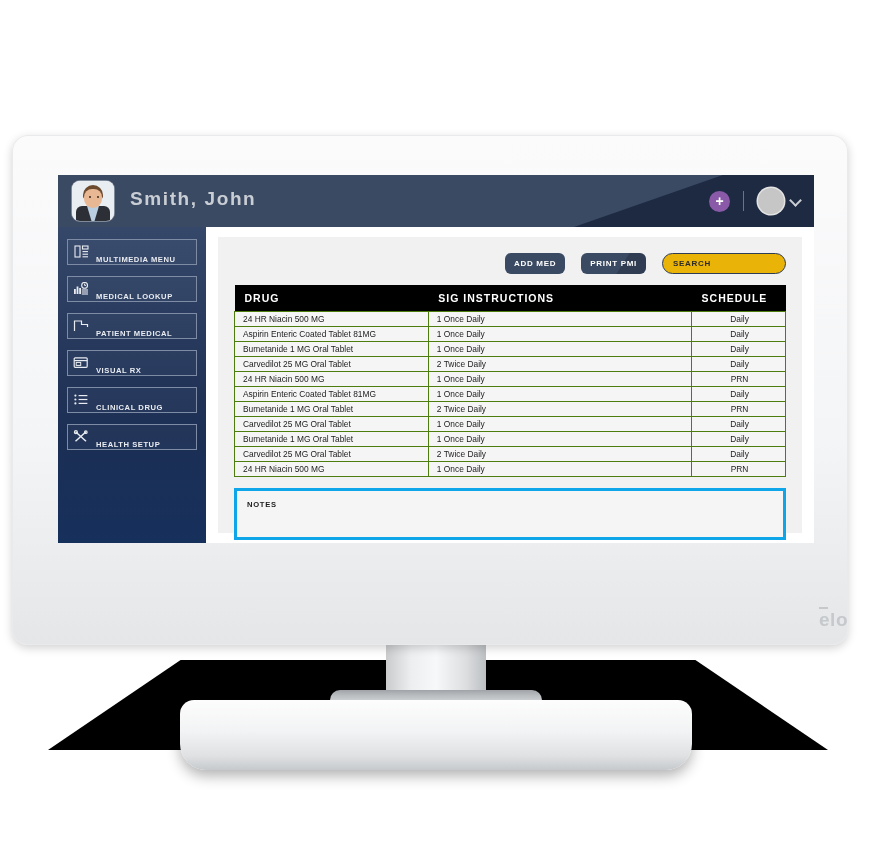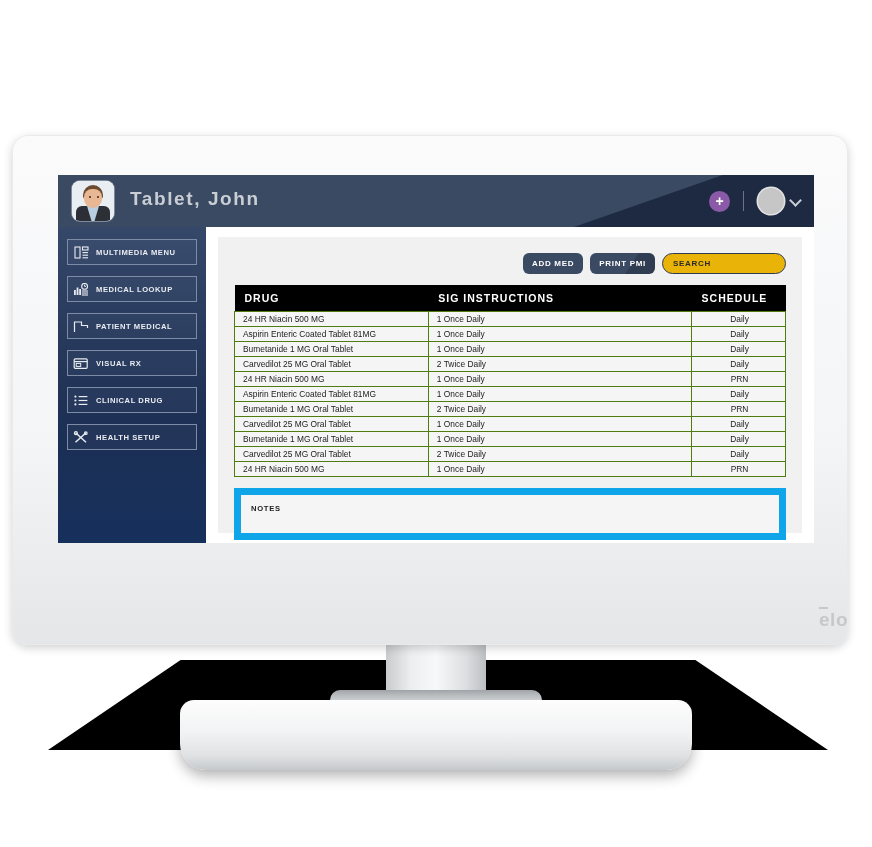--- a/index.html
+++ b/index.html
@@ -137,21 +137,21 @@
     background: linear-gradient(180deg,#35486a 0%,#27395c 35%,#1c2f54 65%,#16305c 100%);
     padding-top: 12px;
   }
   .nav-item {
     position: relative;
     margin: 0 9px 11px 9px;
     height: 26px;
     border: 1px solid #7d8ba5;
     border-radius: 0;
     background: rgba(255,255,255,.03);
-    display: flex; align-items: center;
+    display: flex; align-items: flex-end;
   }
   .nav-icon {
     width: 26px; height: 26px;
     display: flex; align-items: center; justify-content: center;
     flex: 0 0 26px;
   }
   .nav-icon svg { display: block; }
   .nav-label {
     font-size: 7.6px; font-weight: bold; letter-spacing: .55px;
     color: #e9ecf1; white-space: nowrap;
@@ -183,21 +183,21 @@
   #title-badge {
     display: inline-block;
     background: #3a4a63; color: #ffffff;
     font-size: 11px; font-weight: bold; letter-spacing: .6px;
     padding: 2px 4px; border-radius: 2px;
     vertical-align: 3px; margin-left: 5px; margin-top: 35px;
   }
 
   #actions {
     position: absolute; right: 0; top: 2px;
-    display: flex; align-items: center; gap: 7px;
+    display: flex; align-items: center; gap: 16px;
   }
   .pill-btn {
     background: #3a4a63; color: #ffffff;
     font-size: 8px; font-weight: bold; letter-spacing: .7px;
     border: none; border-radius: 6px;
     height: 21px; padding: 0 9px;
     cursor: pointer;
     font-family: "Liberation Sans", sans-serif;
     position: relative; overflow: hidden;
   }
@@ -250,21 +250,21 @@
   }
   .col-drug  { width: 190px; }
   .col-sig   { width: 258px; margin-top: 8px; }
   .col-sched { width: 92px; text-align: center; }
 
   
   #notes-box {
     margin-top: 11px;
     height: 52px;
     background: #f5f5f5;
-    border: 7px solid #0ea5e9;
+    border: 3px solid #0ea5e9;
     padding: 9px 10px;
   }
   #notes-label {
     font-size: 7.6px; font-weight: bold; letter-spacing: .7px; color: #1b1b1b;
   }
 </style>
 </head>
 <body>
 
 <div id="scene">
@@ -284,21 +284,21 @@
         <div id="patient-avatar">
           <div class="face-bg"></div>
           <div class="face-suit"></div>
           <div class="face-shirt"></div>
           <div class="face-hair"></div>
           <div class="face-skin"></div>
           <div class="face-eye l"></div>
           <div class="face-eye r"></div>
         </div>
 
-        <div id="patient-name">Tablet, John</div>
+        <div id="patient-name">Smith, John</div>
 
         <div id="add-circle">+</div>
         <div id="bar-divider"></div>
         <div id="user-avatar"></div>
         <div id="user-caret"></div>
       </div>
 
       <div id="sidebar">
 
         <div class="nav-item">

